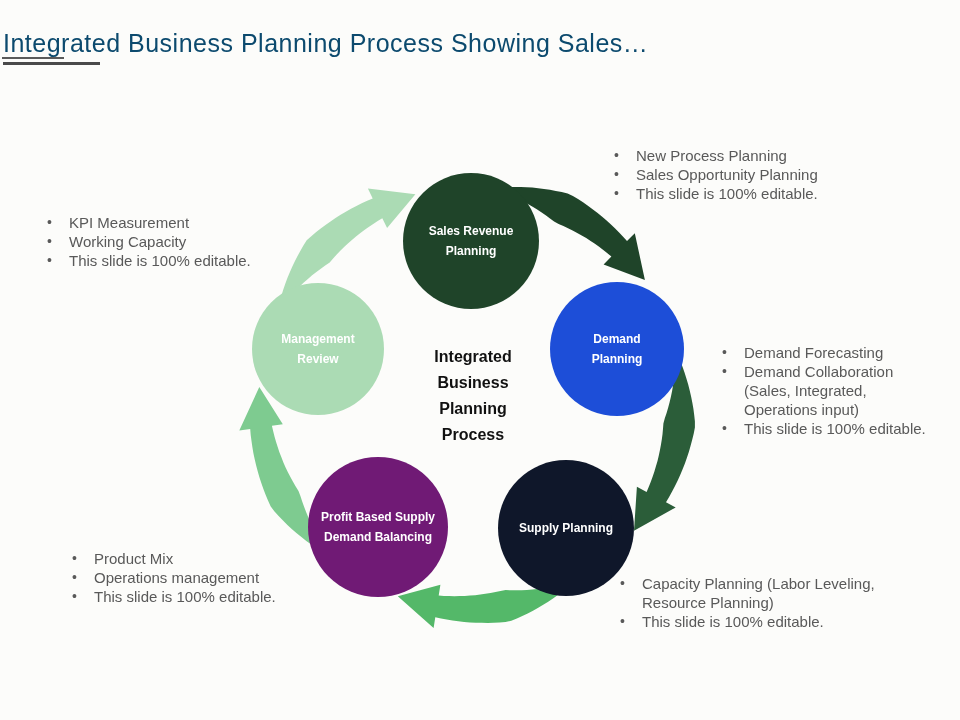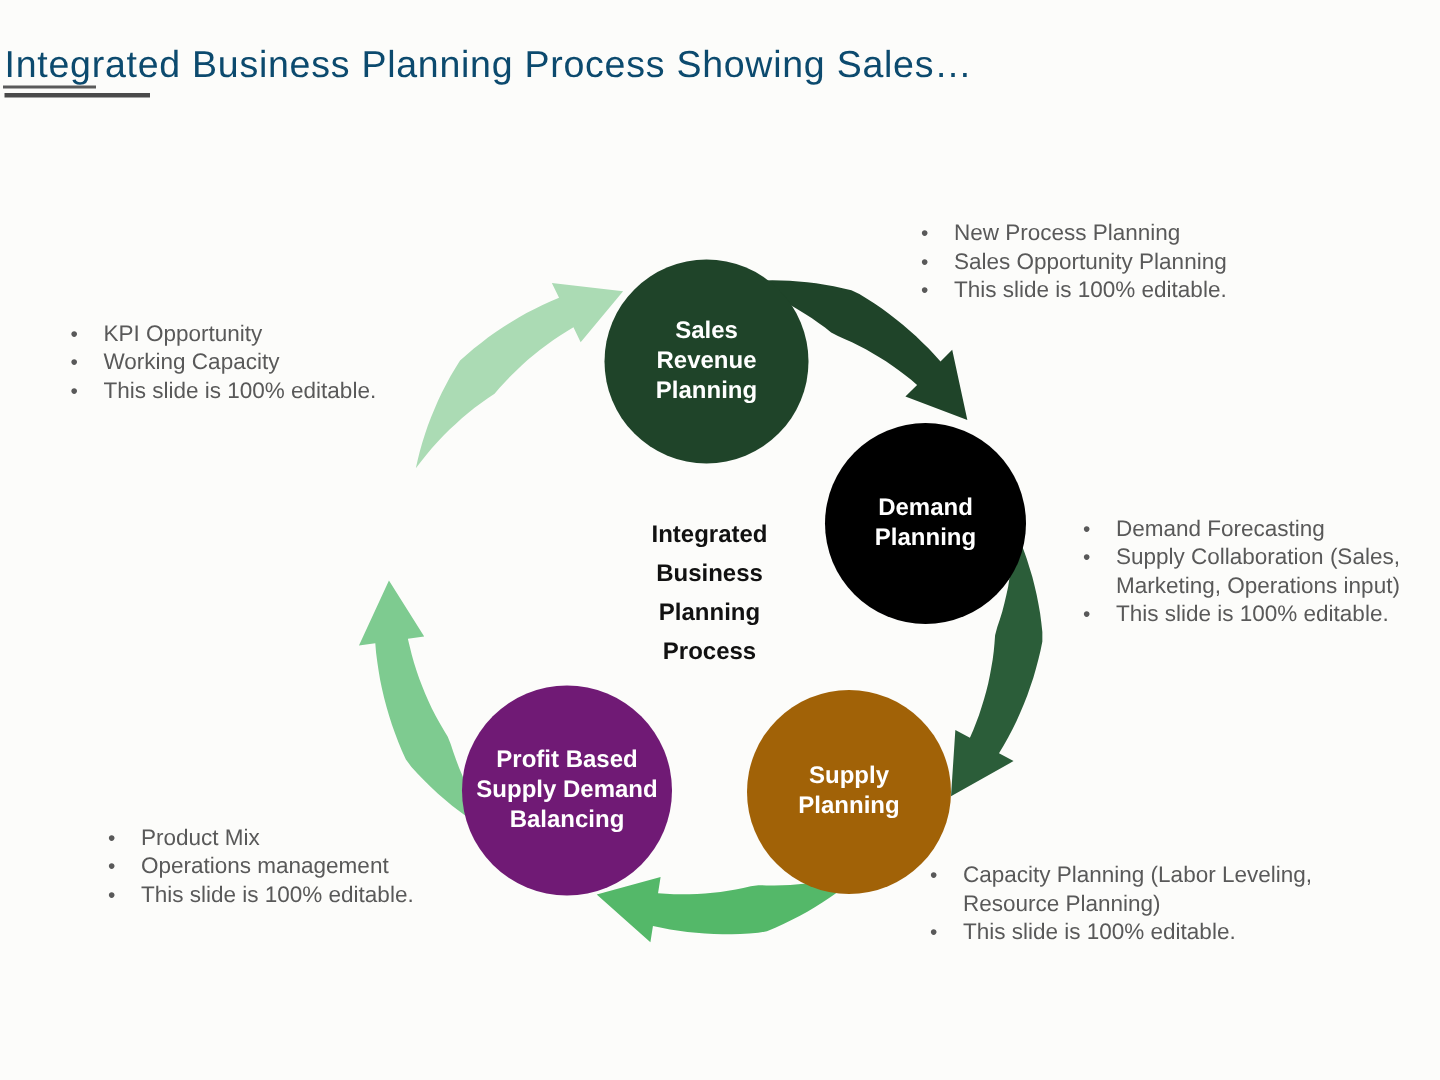--- a/index.html
+++ b/index.html
@@ -17,21 +17,21 @@
   .title-rule-1{position:absolute;left:2px;top:57px;width:62px;height:2px;background:#5a5a5a;}
   .title-rule-2{position:absolute;left:3px;top:62px;width:97px;height:3px;background:#4a4a4a;}
 
   .arrows-svg{position:absolute;left:0;top:0;width:960px;height:720px;}
 
   .node{
     position:absolute;border-radius:50%;
     display:flex;align-items:center;justify-content:center;text-align:center;
   }
   .node .label{
-    color:#ffffff;font-weight:700;font-size:16px;line-height:20px;
+    color:#ffffff;font-weight:700;font-size:12px;line-height:20px;
   }
   .node-0{left:403px;top:173px;width:136px;height:136px;}
   .node-0 .label{max-width:92px;}
   .node-1{left:550px;top:282px;width:134px;height:134px;}
   .node-1 .label{max-width:100px;}
   .node-2{left:498px;top:460px;width:136px;height:136px;}
   .node-2 .label{max-width:100px;}
   .node-3{left:308px;top:457px;width:140px;height:140px;}
   .node-3 .label{max-width:126px;}
   .node-4{left:252px;top:283px;width:132px;height:132px;}
@@ -64,28 +64,31 @@
       <path d="M492.1,188.2L497.7,187.6L503.4,187.2L509.1,187.0L514.9,186.9L520.7,187.0L526.5,187.2L532.3,187.6L538.2,188.2L544.0,188.9L549.9,189.8L555.8,190.9L561.7,192.1L567.6,193.5L572.9,196.0L578.0,199.1L583.0,202.3L587.9,205.7L592.6,209.2L597.3,212.8L601.9,216.5L606.3,220.3L610.7,224.2L614.9,228.3L619.1,232.4L623.1,236.7L627.0,241.0L634.8,233.2L644.9,280.0L603.6,264.4L611.4,256.6L607.4,253.2L603.3,250.0L599.1,246.8L594.9,243.8L590.6,240.9L586.2,238.1L581.7,235.5L577.2,232.9L572.6,230.5L568.0,228.2L563.4,226.1L558.6,224.0L554.1,221.6L550.0,218.4L545.7,215.3L541.3,212.2L536.8,209.3L532.2,206.5L527.5,203.7L522.7,201.1L517.9,198.7L512.9,196.3L507.8,194.1L502.6,192.0L497.4,190.0L492.1,188.2Z" fill="#1f4429"></path>
       <path d="M675.6,350.5L678.1,356.0L680.4,361.5L682.6,367.1L684.6,372.8L686.4,378.6L688.2,384.5L689.7,390.5L691.1,396.5L692.3,402.6L693.4,408.8L694.2,415.0L694.9,421.3L694.9,427.6L693.7,433.7L692.2,439.8L690.6,445.8L688.9,451.8L686.9,457.7L684.9,463.5L682.6,469.3L680.2,475.0L677.7,480.6L675.0,486.1L672.1,491.6L669.1,497.0L666.0,502.2L675.7,507.4L634.0,530.8L636.9,486.7L646.6,491.9L648.8,486.8L650.8,481.7L652.7,476.6L654.4,471.4L656.0,466.1L657.5,460.9L658.8,455.6L659.9,450.3L660.9,444.9L661.8,439.6L662.5,434.2L663.0,428.8L663.4,423.5L664.8,418.2L666.6,412.9L668.2,407.6L669.6,402.2L670.9,396.7L672.1,391.1L673.0,385.4L673.9,379.7L674.6,374.0L675.1,368.2L675.4,362.3L675.6,356.5L675.6,350.5Z" fill="#2b5d39"></path>
       <path d="M575.5,580.7L571.3,584.5L566.9,588.1L562.4,591.7L557.8,595.1L553.0,598.5L548.2,601.7L543.2,604.8L538.2,607.8L533.0,610.7L527.7,613.4L522.3,616.0L516.9,618.5L511.3,620.8L505.5,621.9L499.5,622.4L493.6,622.7L487.7,622.9L481.8,622.8L475.9,622.7L470.0,622.4L464.1,621.9L458.3,621.3L452.5,620.5L446.7,619.6L441.0,618.5L435.3,617.3L433.6,628.1L397.8,596.3L440.4,584.7L438.7,595.5L443.9,595.9L449.2,596.1L454.4,596.2L459.6,596.1L464.8,596.0L470.0,595.6L475.2,595.2L480.3,594.6L485.4,593.8L490.5,593.0L495.5,592.0L500.5,590.9L505.6,590.1L510.9,590.3L516.2,590.3L521.5,590.2L526.9,590.0L532.2,589.5L537.6,589.0L543.0,588.3L548.5,587.4L553.9,586.4L559.3,585.2L564.7,583.9L570.1,582.4L575.5,580.7Z" fill="#54b869"></path>
       <path d="M331.6,557.2L326.4,554.3L321.3,551.2L316.2,547.9L311.2,544.5L306.3,540.9L301.4,537.1L296.7,533.2L292.0,529.2L287.4,524.9L283.0,520.5L278.6,516.0L274.3,511.3L270.6,506.3L268.0,500.6L265.6,494.8L263.4,489.0L261.3,483.1L259.4,477.2L257.7,471.3L256.1,465.3L254.7,459.3L253.4,453.2L252.4,447.2L251.5,441.1L250.7,435.0L250.2,428.9L239.3,430.4L259.3,387.0L282.8,424.3L271.9,425.8L273.2,431.2L274.5,436.5L276.0,441.8L277.7,447.1L279.4,452.2L281.4,457.3L283.4,462.4L285.6,467.4L287.9,472.3L290.4,477.1L293.0,481.8L295.7,486.5L298.5,491.1L300.5,496.2L302.2,501.4L304.1,506.7L306.1,512.0L308.3,517.2L310.6,522.4L313.1,527.5L315.8,532.6L318.6,537.6L321.6,542.6L324.8,547.6L328.1,552.4L331.6,557.2Z" fill="#7ecb90"></path>
       <path d="M277.2,312.2L278.5,306.5L279.9,300.8L281.5,295.2L283.3,289.5L285.2,283.9L287.3,278.3L289.6,272.8L292.0,267.2L294.6,261.7L297.4,256.3L300.3,250.9L303.4,245.6L306.7,240.3L311.3,236.3L315.9,232.3L320.7,228.6L325.5,224.9L330.5,221.4L335.5,218.0L340.6,214.8L345.8,211.7L351.0,208.7L356.4,206.0L361.7,203.3L367.2,200.8L372.7,198.5L367.9,188.6L415.4,194.2L387.1,228.1L382.3,218.2L377.7,221.0L373.2,223.9L368.7,226.9L364.4,230.0L360.1,233.2L356.0,236.5L351.9,239.9L347.9,243.5L344.1,247.1L340.3,250.8L336.7,254.6L333.1,258.5L329.7,262.5L325.2,265.5L320.8,268.7L316.4,271.9L312.1,275.3L307.9,278.9L303.8,282.6L299.7,286.4L295.7,290.4L291.8,294.5L288.0,298.7L284.3,303.1L280.7,307.6L277.2,312.2Z" fill="#abdbb4"></path>
     </svg>
 
   <div class="node node-0" style="background: rgb(31, 68, 41);">
     <span class="label">Sales Revenue Planning</span>
   </div>
-  <div class="node node-1" style="background: #000000;">
+  <div class="node node-1" style="background: #1d4ed8;">
     <span class="label">Demand Planning</span>
   </div>
-  <div class="node node-2" style="background: #a16207;">
+  <div class="node node-2" style="background: #0f172a;">
     <span class="label">Supply Planning</span>
   </div>
   <div class="node node-3" style="background: #701a75;">
     <span class="label">Profit Based Supply Demand Balancing</span>
+  </div>
+  <div class="node node-4" style="background: rgb(171, 219, 180);">
+    <span class="label">Management Review</span>
   </div>
 
   <div class="center-label">Integrated Business Planning Process</div>
 
   <div class="bullet-list list-sales">
     <div class="bullet-item">
       <span class="bullet-glyph">•</span>
       <span>New Process Planning</span>
     </div>
     <div class="bullet-item">
@@ -98,21 +101,21 @@
     </div>
   </div>
 
   <div class="bullet-list list-demand">
     <div class="bullet-item">
       <span class="bullet-glyph">•</span>
       <span>Demand Forecasting</span>
     </div>
     <div class="bullet-item">
       <span class="bullet-glyph">•</span>
-      <span>Supply Collaboration (Sales, Marketing, Operations input)</span>
+      <span>Demand Collaboration (Sales, Integrated, Operations input)</span>
     </div>
     <div class="bullet-item">
       <span class="bullet-glyph">•</span>
       <span>This slide is 100% editable.</span>
     </div>
   </div>
 
   <div class="bullet-list list-supply">
     <div class="bullet-item">
       <span class="bullet-glyph">•</span>
@@ -135,21 +138,21 @@
     </div>
     <div class="bullet-item">
       <span class="bullet-glyph">•</span>
       <span>This slide is 100% editable.</span>
     </div>
   </div>
 
   <div class="bullet-list list-management">
     <div class="bullet-item">
       <span class="bullet-glyph">•</span>
-      <span>KPI Opportunity</span>
+      <span>KPI Measurement</span>
     </div>
     <div class="bullet-item">
       <span class="bullet-glyph">•</span>
       <span>Working Capacity</span>
     </div>
     <div class="bullet-item">
       <span class="bullet-glyph">•</span>
       <span>This slide is 100% editable.</span>
     </div>
   </div>

